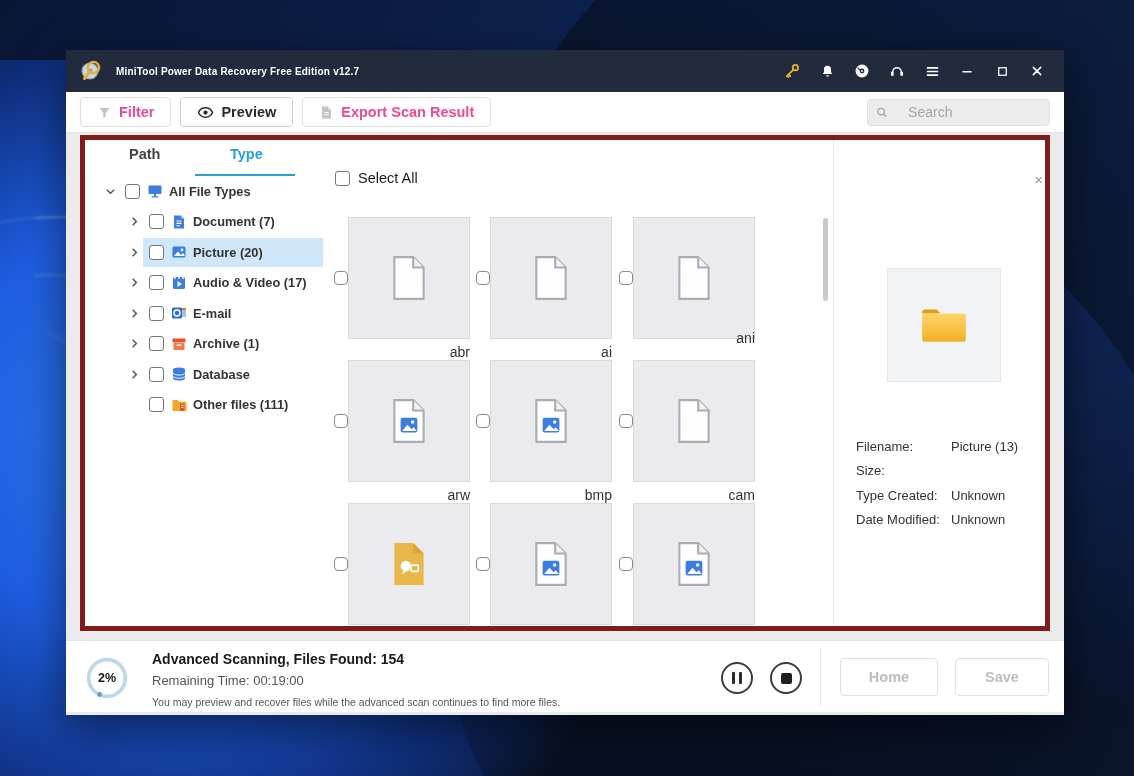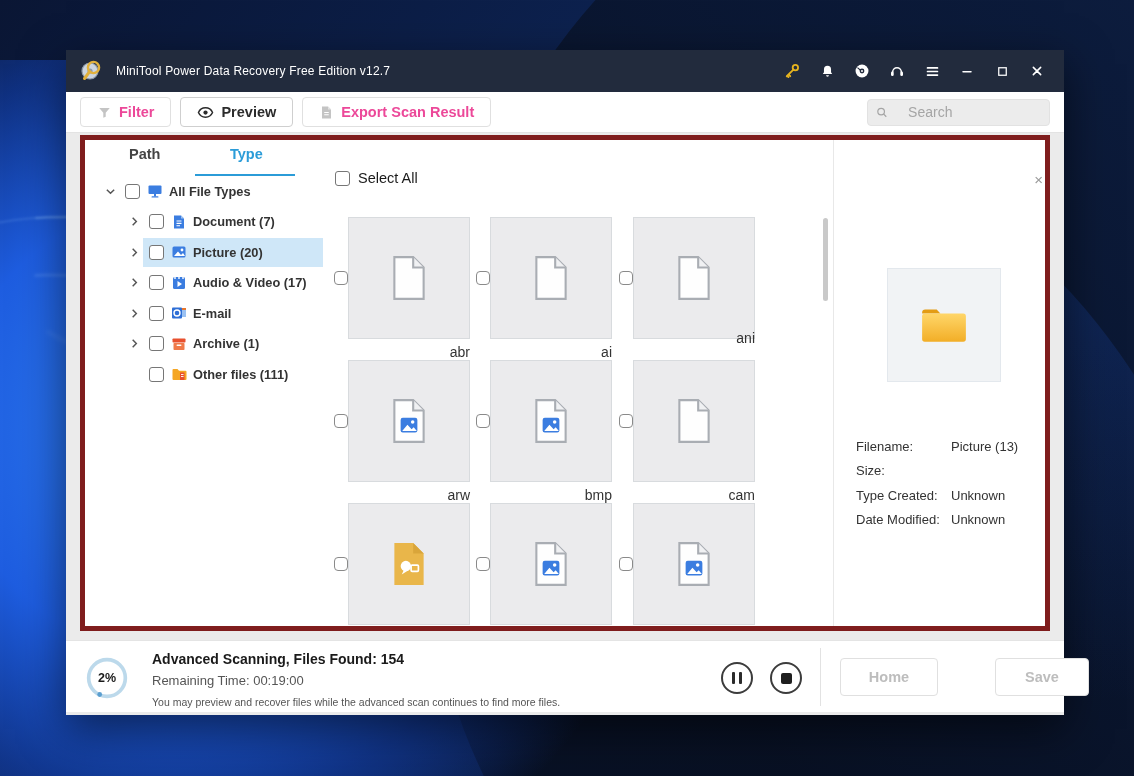--- a/index.html
+++ b/index.html
@@ -29,21 +29,21 @@
       border-top-color:rgba(90,140,230,.28); transform:rotate(206deg); filter:blur(2px); }
 
   
   .window { position:absolute; left:66px; top:50px; width:998px; height:665px;
       background:#ebebeb; box-shadow:0 14px 42px rgba(0,0,0,.55); }
 
   
   .titlebar { position:absolute; left:0; top:0; right:0; height:42px;
       background:#222b3d; display:flex; align-items:center; padding:0 14px; }
   .app-icon { width:24px; height:24px; margin-right:12px; flex:none; }
-  .app-title { color:#fff; font-size:12px; font-weight:normal; letter-spacing:.2px; }
+  .app-title { color:#fff; font-size:10px; font-weight:bold; letter-spacing:.2px; }
   .tb-icons { margin-left:auto; display:flex; align-items:center; gap:9px; }
   .tb-btn { width:26px; height:26px; display:flex; align-items:center; justify-content:center;
       cursor:pointer; }
   .tb-btn svg { display:block; }
 
   
   .toolbar { position:absolute; left:0; top:42px; right:0; height:41px; background:#fff;
       border-bottom:1px solid #e3e3e3; display:flex; align-items:center; padding:0 14px; }
   .tool-btn { height:30px; border:1px solid #e0e0e0; border-radius:4px; background:#fff;
       display:flex; align-items:center; gap:7px; padding:0 16px; margin-right:9px;
@@ -125,21 +125,21 @@
   .pause-btn { left:655px; }
   .stop-btn { left:704px; }
   .pause-glyph { display:flex; gap:4px; }
   .pause-glyph span { width:3px; height:12px; background:#2b2b2b; border-radius:1px; }
   .stop-glyph { width:11px; height:11px; background:#1f1f1f; border-radius:2px; }
   .st-div { position:absolute; left:754px; top:7px; width:1px; height:58px; background:#e2e2e2; }
   .st-btn { position:absolute; top:17px; height:38px; border:1px solid #e0e0e0; border-radius:4px;
       background:#fff; font-size:14.5px; font-weight:bold; color:#bdbdbd; display:flex;
       align-items:center; justify-content:center; cursor:pointer; }
   .home-btn { left:774px; width:98px; }
-  .save-btn { left:889px; width:94px;margin-left:40px; }
+  .save-btn { left:889px; width:94px; }
 </style>
 </head>
 <body>
 
 <div class="desktop">
   <div class="wp-dark"></div>
   <div class="wp-petal"></div>
   <div class="wp-glow"></div>
   <div class="arc arc1"></div>
   <div class="arc arc2"></div>
@@ -324,20 +324,32 @@
           </svg>
           <span class="cb"></span>
           <svg class="tree-ico" viewBox="0 0 16 16">
             <rect x="1.5" y="2.5" width="13" height="4" rx="0.8" fill="#e8502e"></rect>
             <rect x="2.5" y="7" width="11" height="7" rx="0.8" fill="#f07a4a"></rect>
             <rect x="5.5" y="8.5" width="5" height="1.6" rx="0.8" fill="#fff"></rect>
           </svg>
           <span class="tree-label">Archive (1)</span>
         </div>
 
+        <div class="tree-row child">
+          <svg class="chev" viewBox="0 0 12 12">
+            <path d="M4 2l4 4-4 4" fill="none" stroke="#555" stroke-width="1.6"></path>
+          </svg>
+          <span class="cb"></span>
+          <svg class="tree-ico" viewBox="0 0 16 16">
+            <ellipse cx="8" cy="3.5" rx="6" ry="2" fill="#3b7de0"></ellipse>
+            <path d="M2 3.5v9c0 1.1 2.7 2 6 2s6-.9 6-2v-9" fill="#3b7de0"></path>
+            <path d="M2 7c0 1.1 2.7 2 6 2s6-.9 6-2M2 10.2c0 1.1 2.7 2 6 2s6-.9 6-2" stroke="#fff" stroke-width="1" fill="none"></path>
+          </svg>
+          <span class="tree-label">Database</span>
+        </div>
 
         <div class="tree-row child">
           <span class="cb"></span>
           <svg class="tree-ico" viewBox="0 0 16 16">
             <path d="M1.5 4a1 1 0 0 1 1-1h4l1.5 1.8h6.5a1 1 0 0 1 1 1V13a1 1 0 0 1-1 1h-12a1 1 0 0 1-1-1z" fill="#f5a623"></path>
             <rect x="9" y="6.5" width="4.5" height="7.5" fill="#e8502e"></rect>
             <path d="M10 8.5h2.5M10 10.5h2.5" stroke="#fff" stroke-width="0.9"></path>
           </svg>
           <span class="tree-label">Other files (111)</span>
         </div>

